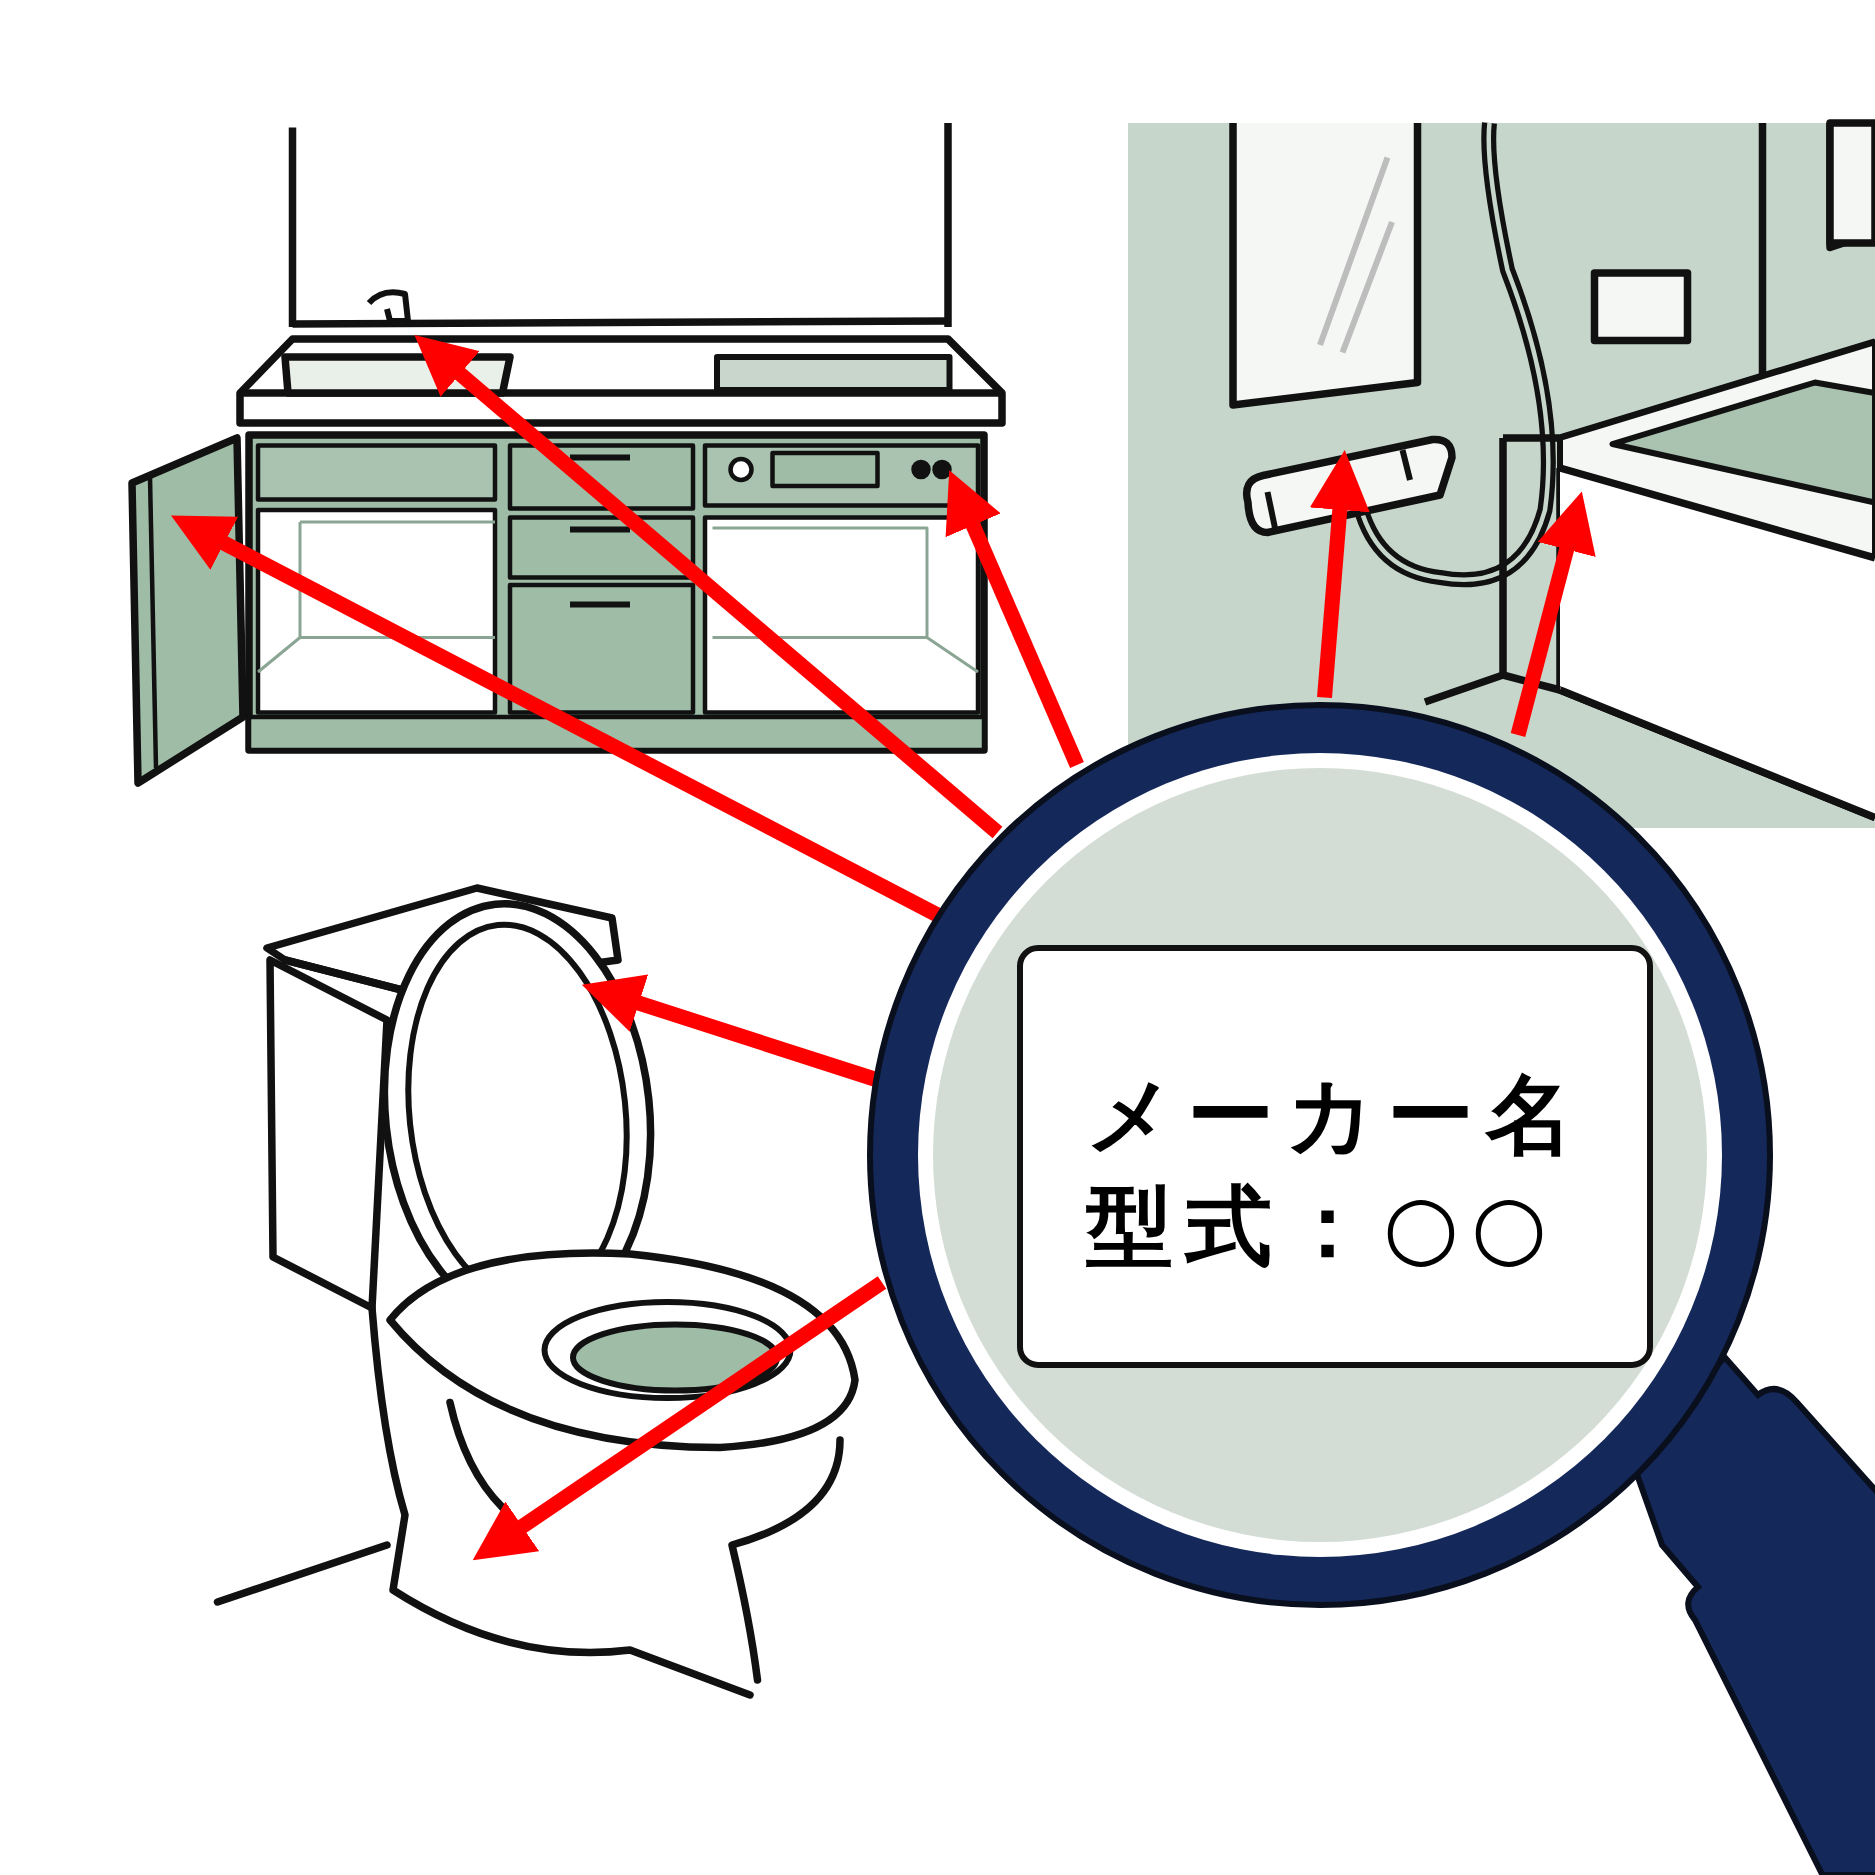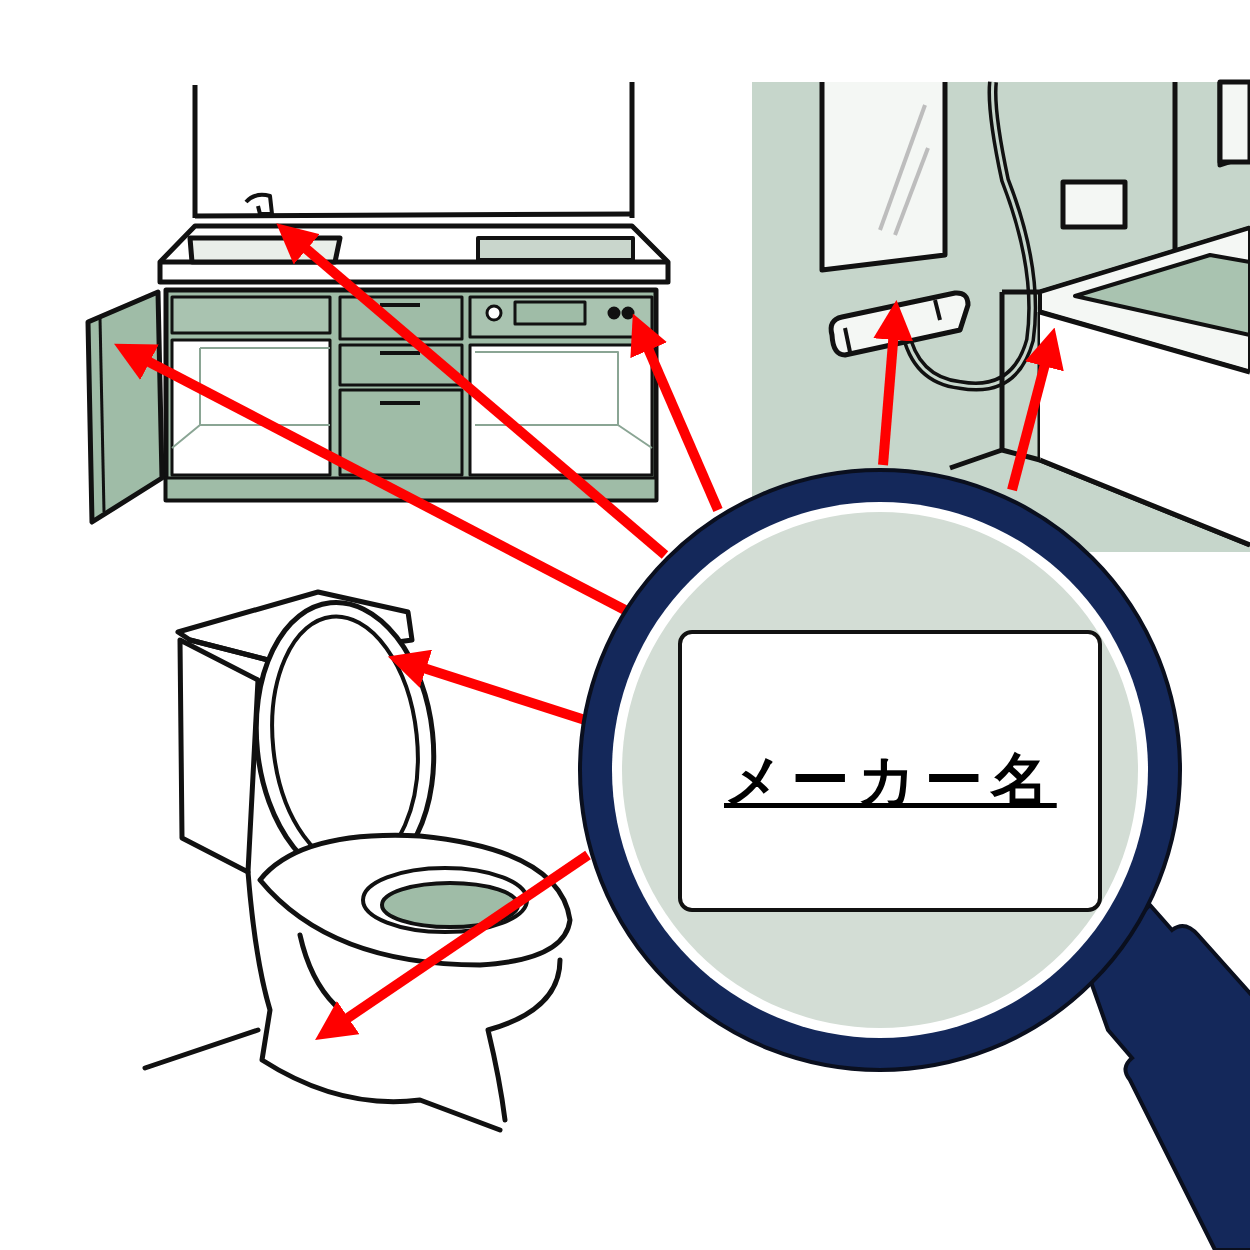--- a/index.html
+++ b/index.html
@@ -16,21 +16,20 @@
     padding-left: 42px;
   }
   .label-line {
     font-family: "DejaVu Sans", sans-serif;
     font-weight: bold;
     color: #000000;
     font-size: 58px;
     line-height: 74px;
     letter-spacing: 8px;
     white-space: nowrap;
-    text-decoration: underline;
   }
   .label-line.l1 { margin-top: 18px; }
 </style>
 </head>
 <body>
 
 <svg id="scene" viewBox="0 0 1250 1250" xmlns="http://www.w3.org/2000/svg">
 
   <g stroke="#111" stroke-width="5" fill="none" stroke-linejoin="round">
 
@@ -144,13 +143,14 @@
     <path d="M1085 965 L1150 905 L1172 930 Q1185 920 1198 935 L1265 1010 L1265 1250 L1215 1250 L1130 1080 Q1120 1068 1132 1058 L1108 1030 Z" fill="#14285a" stroke="#0a0f1e" stroke-width="4"></path>
 
     <circle cx="880" cy="770" r="300" fill="#14285a" stroke="#0a0f1e" stroke-width="4"></circle>
     <circle cx="880" cy="770" r="268" fill="#ffffff"></circle>
     <circle cx="880" cy="770" r="258" fill="#d3ddd5"></circle>
   </g>
 </svg>
 
 <div class="label-card">
   <div class="label-line l1">メーカー名</div>
+  <div class="label-line l2">型式：○○</div>
 </div>
 
 </body></html>

